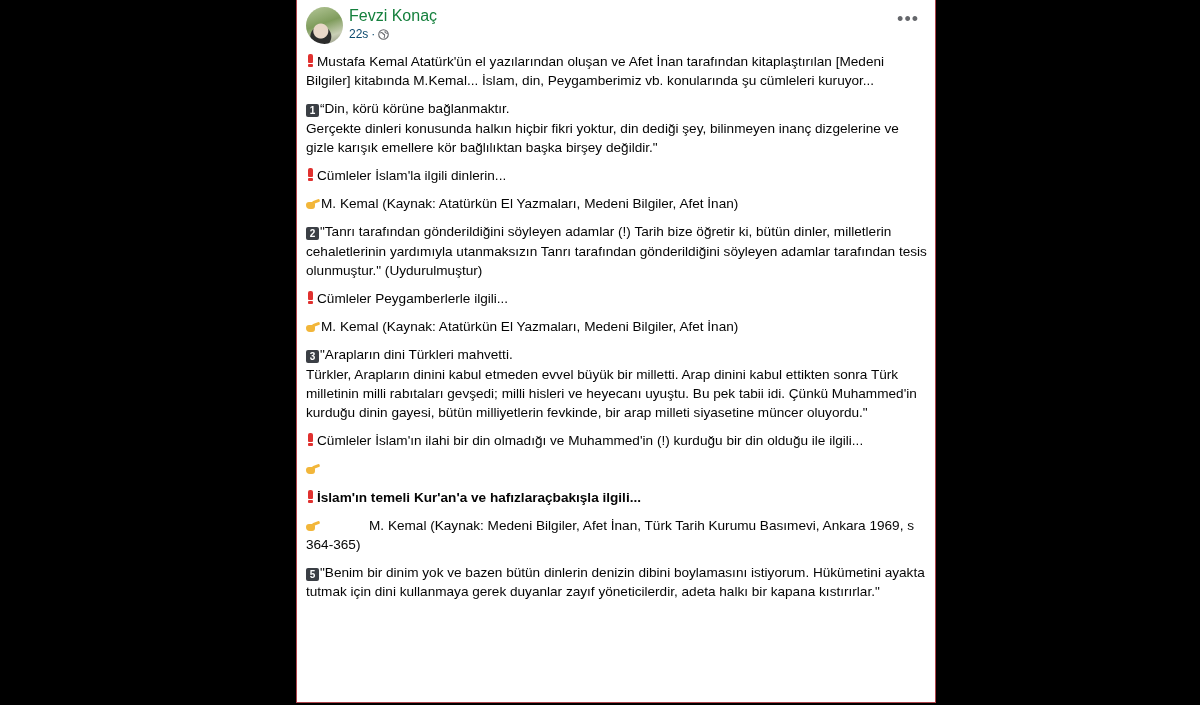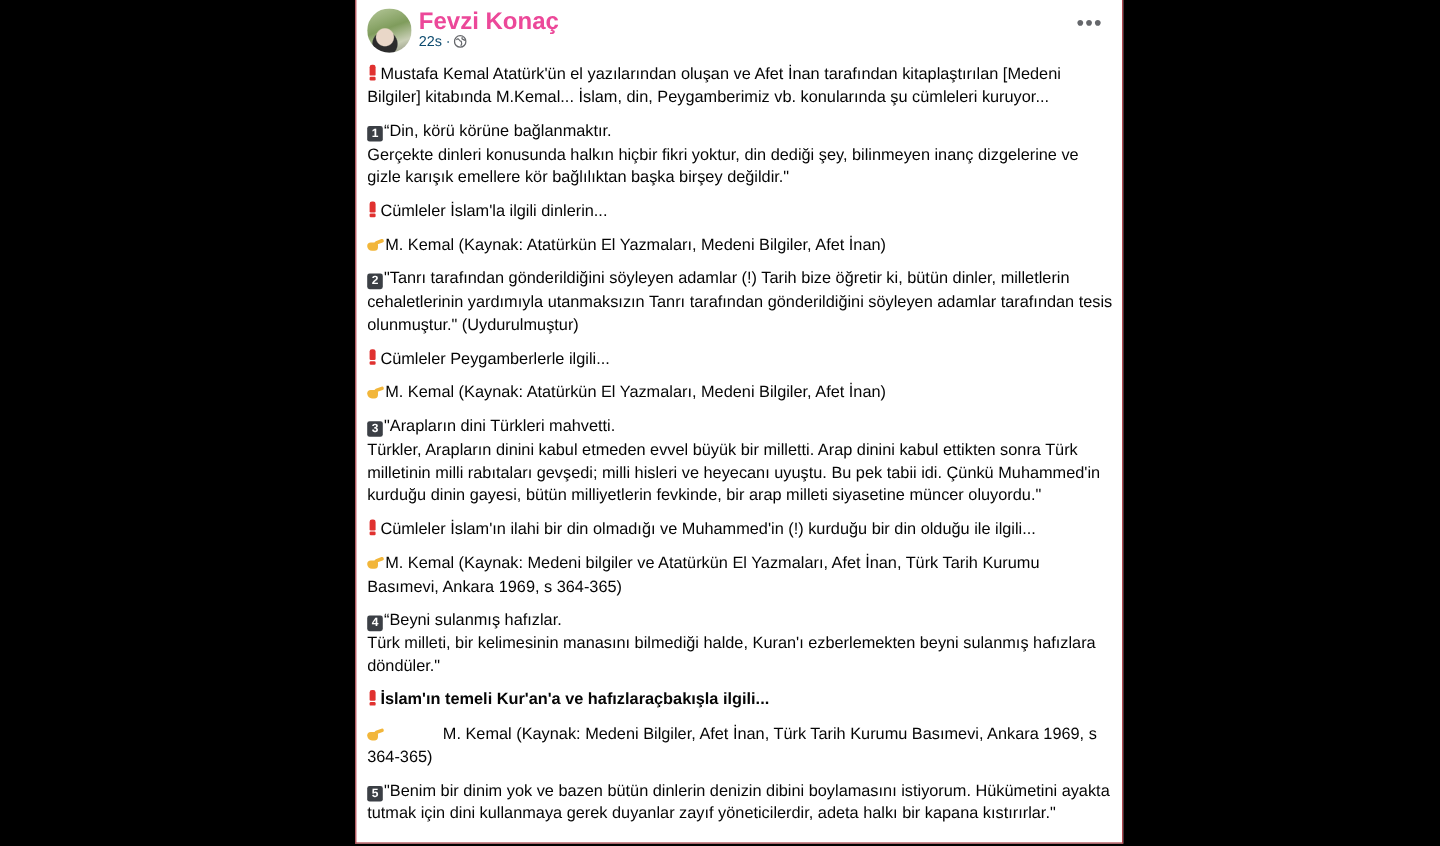--- a/index.html
+++ b/index.html
@@ -23,21 +23,21 @@
     .avatar {
       position: absolute; left: 9px; top: 7px;
       width: 37px; height: 37px; border-radius: 50%;
       background: radial-gradient(circle at 40% 65%, #e9d7c8 0 7px, transparent 8px),
                   radial-gradient(circle at 40% 80%, #2c2c2c 0 10px, transparent 11px),
                   linear-gradient(160deg, #b6c89a 0%, #7f9c5c 45%, #c9cfb6 75%, #8c8f7c 100%);
       overflow: hidden;
     }
     .author {
       position: absolute; left: 52px; top: 7px;
-      font-size: 20px; font-weight: bold; color: #ec4899;
+      font-size: 16px; font-weight: normal; color: #15803d;
     }
     .meta {
       position: absolute; left: 52px; top: 27px;
       font-size: 12px; color: #0c4a6e;
       display: flex; align-items: center; gap: 3px;
     }
     .globe { width: 11px; height: 11px; display: inline-block; }
     .more {
       position: absolute; right: 16px; top: 14px;
       font-size: 18px; color: #65676b; letter-spacing: 1px; line-height: 10px;
@@ -102,20 +102,18 @@
       <div class="para"><span class="keycap">1</span><span style="white-space: pre-line;">“Din, körü körüne bağlanmaktır.
 Gerçekte dinleri konusunda halkın hiçbir fikri yoktur, din dediği şey, bilinmeyen inanç dizgelerine ve gizle karışık emellere kör bağlılıktan başka birşey değildir."</span></div>
       <div class="para"><span class="emoji-excl"></span><span style="white-space: pre-line;">Cümleler İslam'la ilgili dinlerin...</span></div>
       <div class="para"><span class="emoji-point"></span><span style="white-space: pre-line;">M. Kemal (Kaynak: Atatürkün El Yazmaları, Medeni Bilgiler, Afet İnan)</span></div>
       <div class="para"><span class="keycap">2</span><span style="white-space: pre-line;">"Tanrı tarafından gönderildiğini söyleyen adamlar (!) Tarih bize öğretir ki, bütün dinler, milletlerin cehaletlerinin yardımıyla utanmaksızın Tanrı tarafından gönderildiğini söyleyen adamlar tarafından tesis olunmuştur." (Uydurulmuştur)</span></div>
       <div class="para"><span class="emoji-excl"></span><span style="white-space: pre-line; margin-top: 32px;">Cümleler Peygamberlerle ilgili...</span></div>
       <div class="para"><span class="emoji-point"></span><span style="white-space: pre-line;">M. Kemal (Kaynak: Atatürkün El Yazmaları, Medeni Bilgiler, Afet İnan)</span></div>
       <div class="para"><span class="keycap">3</span><span style="white-space: pre-line;">"Arapların dini Türkleri mahvetti.
 Türkler, Arapların dinini kabul etmeden evvel büyük bir milletti. Arap dinini kabul ettikten sonra Türk milletinin milli rabıtaları gevşedi; milli hisleri ve heyecanı uyuştu. Bu pek tabii idi. Çünkü Muhammed'in kurduğu dinin gayesi, bütün milliyetlerin fevkinde, bir arap milleti siyasetine müncer oluyordu."</span></div>
       <div class="para"><span class="emoji-excl"></span><span style="white-space: pre-line;">Cümleler İslam'ın ilahi bir din olmadığı ve Muhammed'in (!) kurduğu bir din olduğu ile ilgili...</span></div>
-      <div class="para"><span class="emoji-point"></span><span style="white-space: pre-line;">M. Kemal (Kaynak: Medeni bilgiler ve Atatürkün El Yazmaları, Afet İnan, Türk Tarih Kurumu Basımevi, Ankara 1969, s 364-365)</span></div>
-      <div class="para"><span class="keycap">4</span><span style="white-space: pre-line;">“Beyni sulanmış hafızlar.
-Türk milleti, bir kelimesinin manasını bilmediği halde, Kuran'ı ezberlemekten beyni sulanmış hafızlara döndüler."</span></div>
+      <div class="para"><span class="emoji-point"></span></div>
       <div class="para"><span class="emoji-excl"></span><span style="white-space: pre-line; font-weight: bold;">İslam'ın temeli Kur'an'a ve hafızlaraçbakışla ilgili...</span></div>
       <div class="para"><span class="emoji-point"></span><span style="white-space: pre-line; margin-left: 48px;">M. Kemal (Kaynak: Medeni Bilgiler, Afet İnan, Türk Tarih Kurumu Basımevi, Ankara 1969, s 364-365)</span></div>
       <div class="para"><span class="keycap">5</span><span style="white-space: pre-line;">"Benim bir dinim yok ve bazen bütün dinlerin denizin dibini boylamasını istiyorum. Hükümetini ayakta tutmak için dini kullanmaya gerek duyanlar zayıf yöneticilerdir, adeta halkı bir kapana kıstırırlar."</span></div>
     </div>
 </div>
 
 </body></html>

